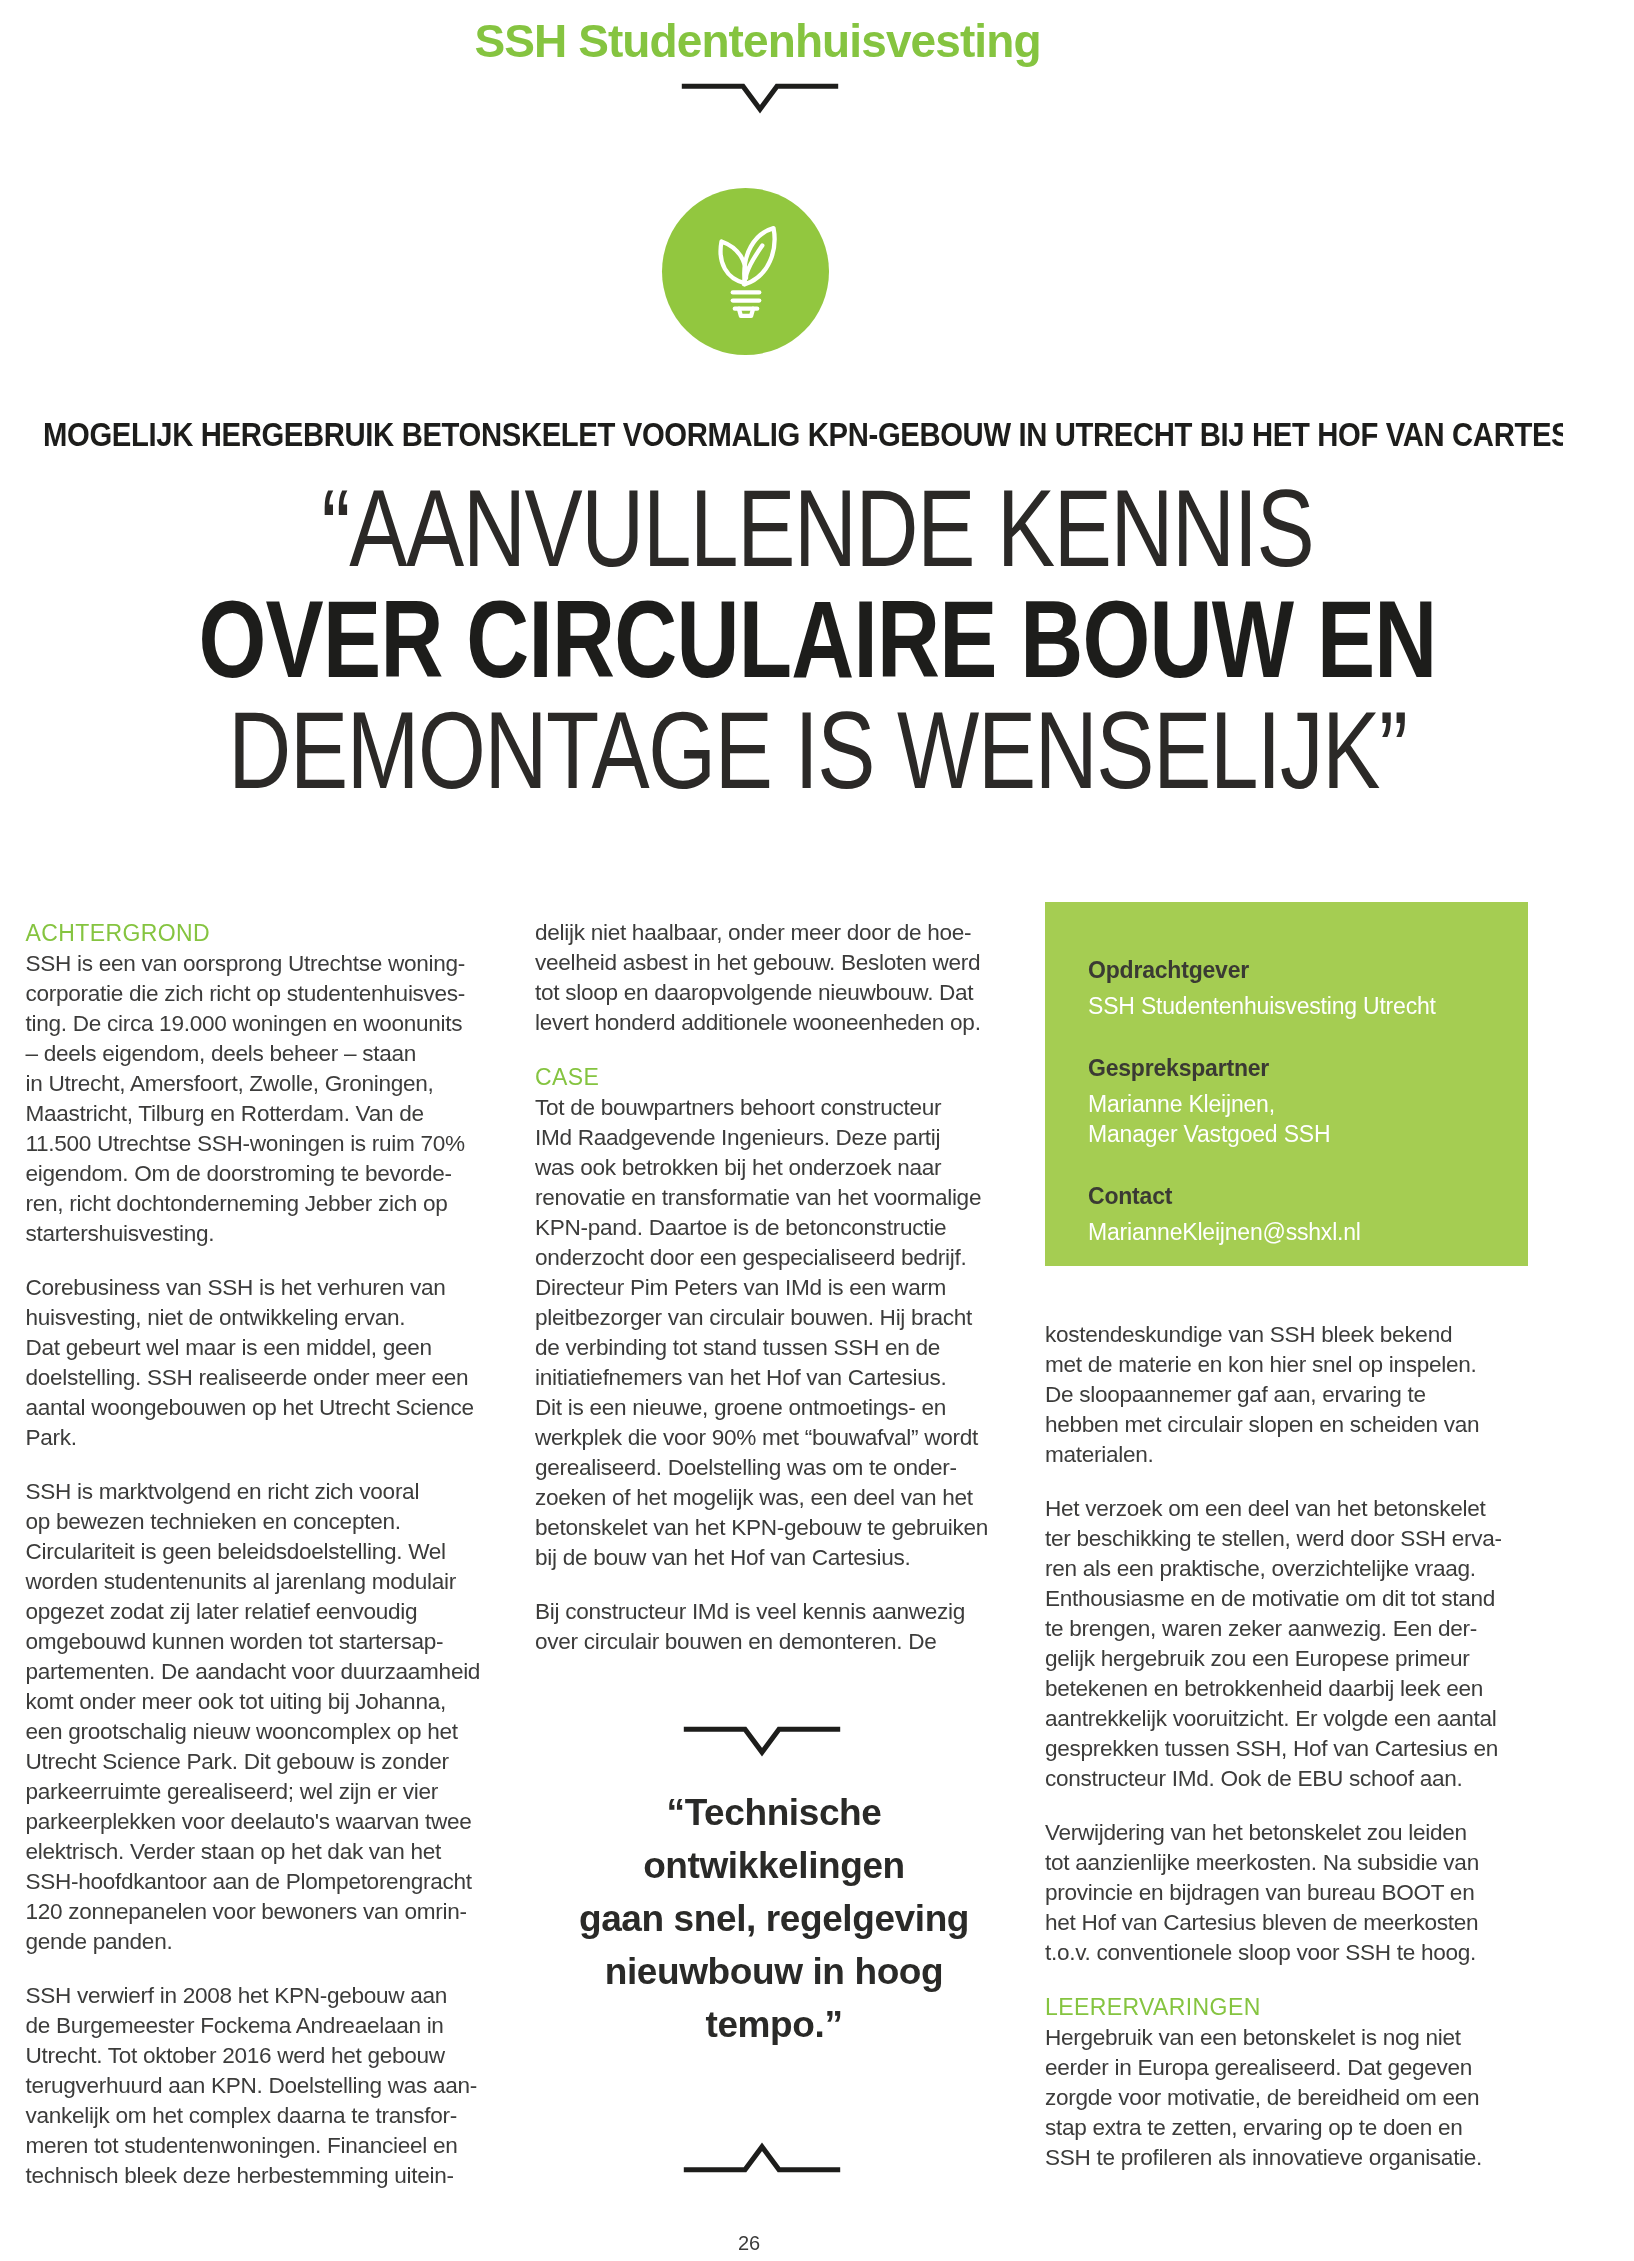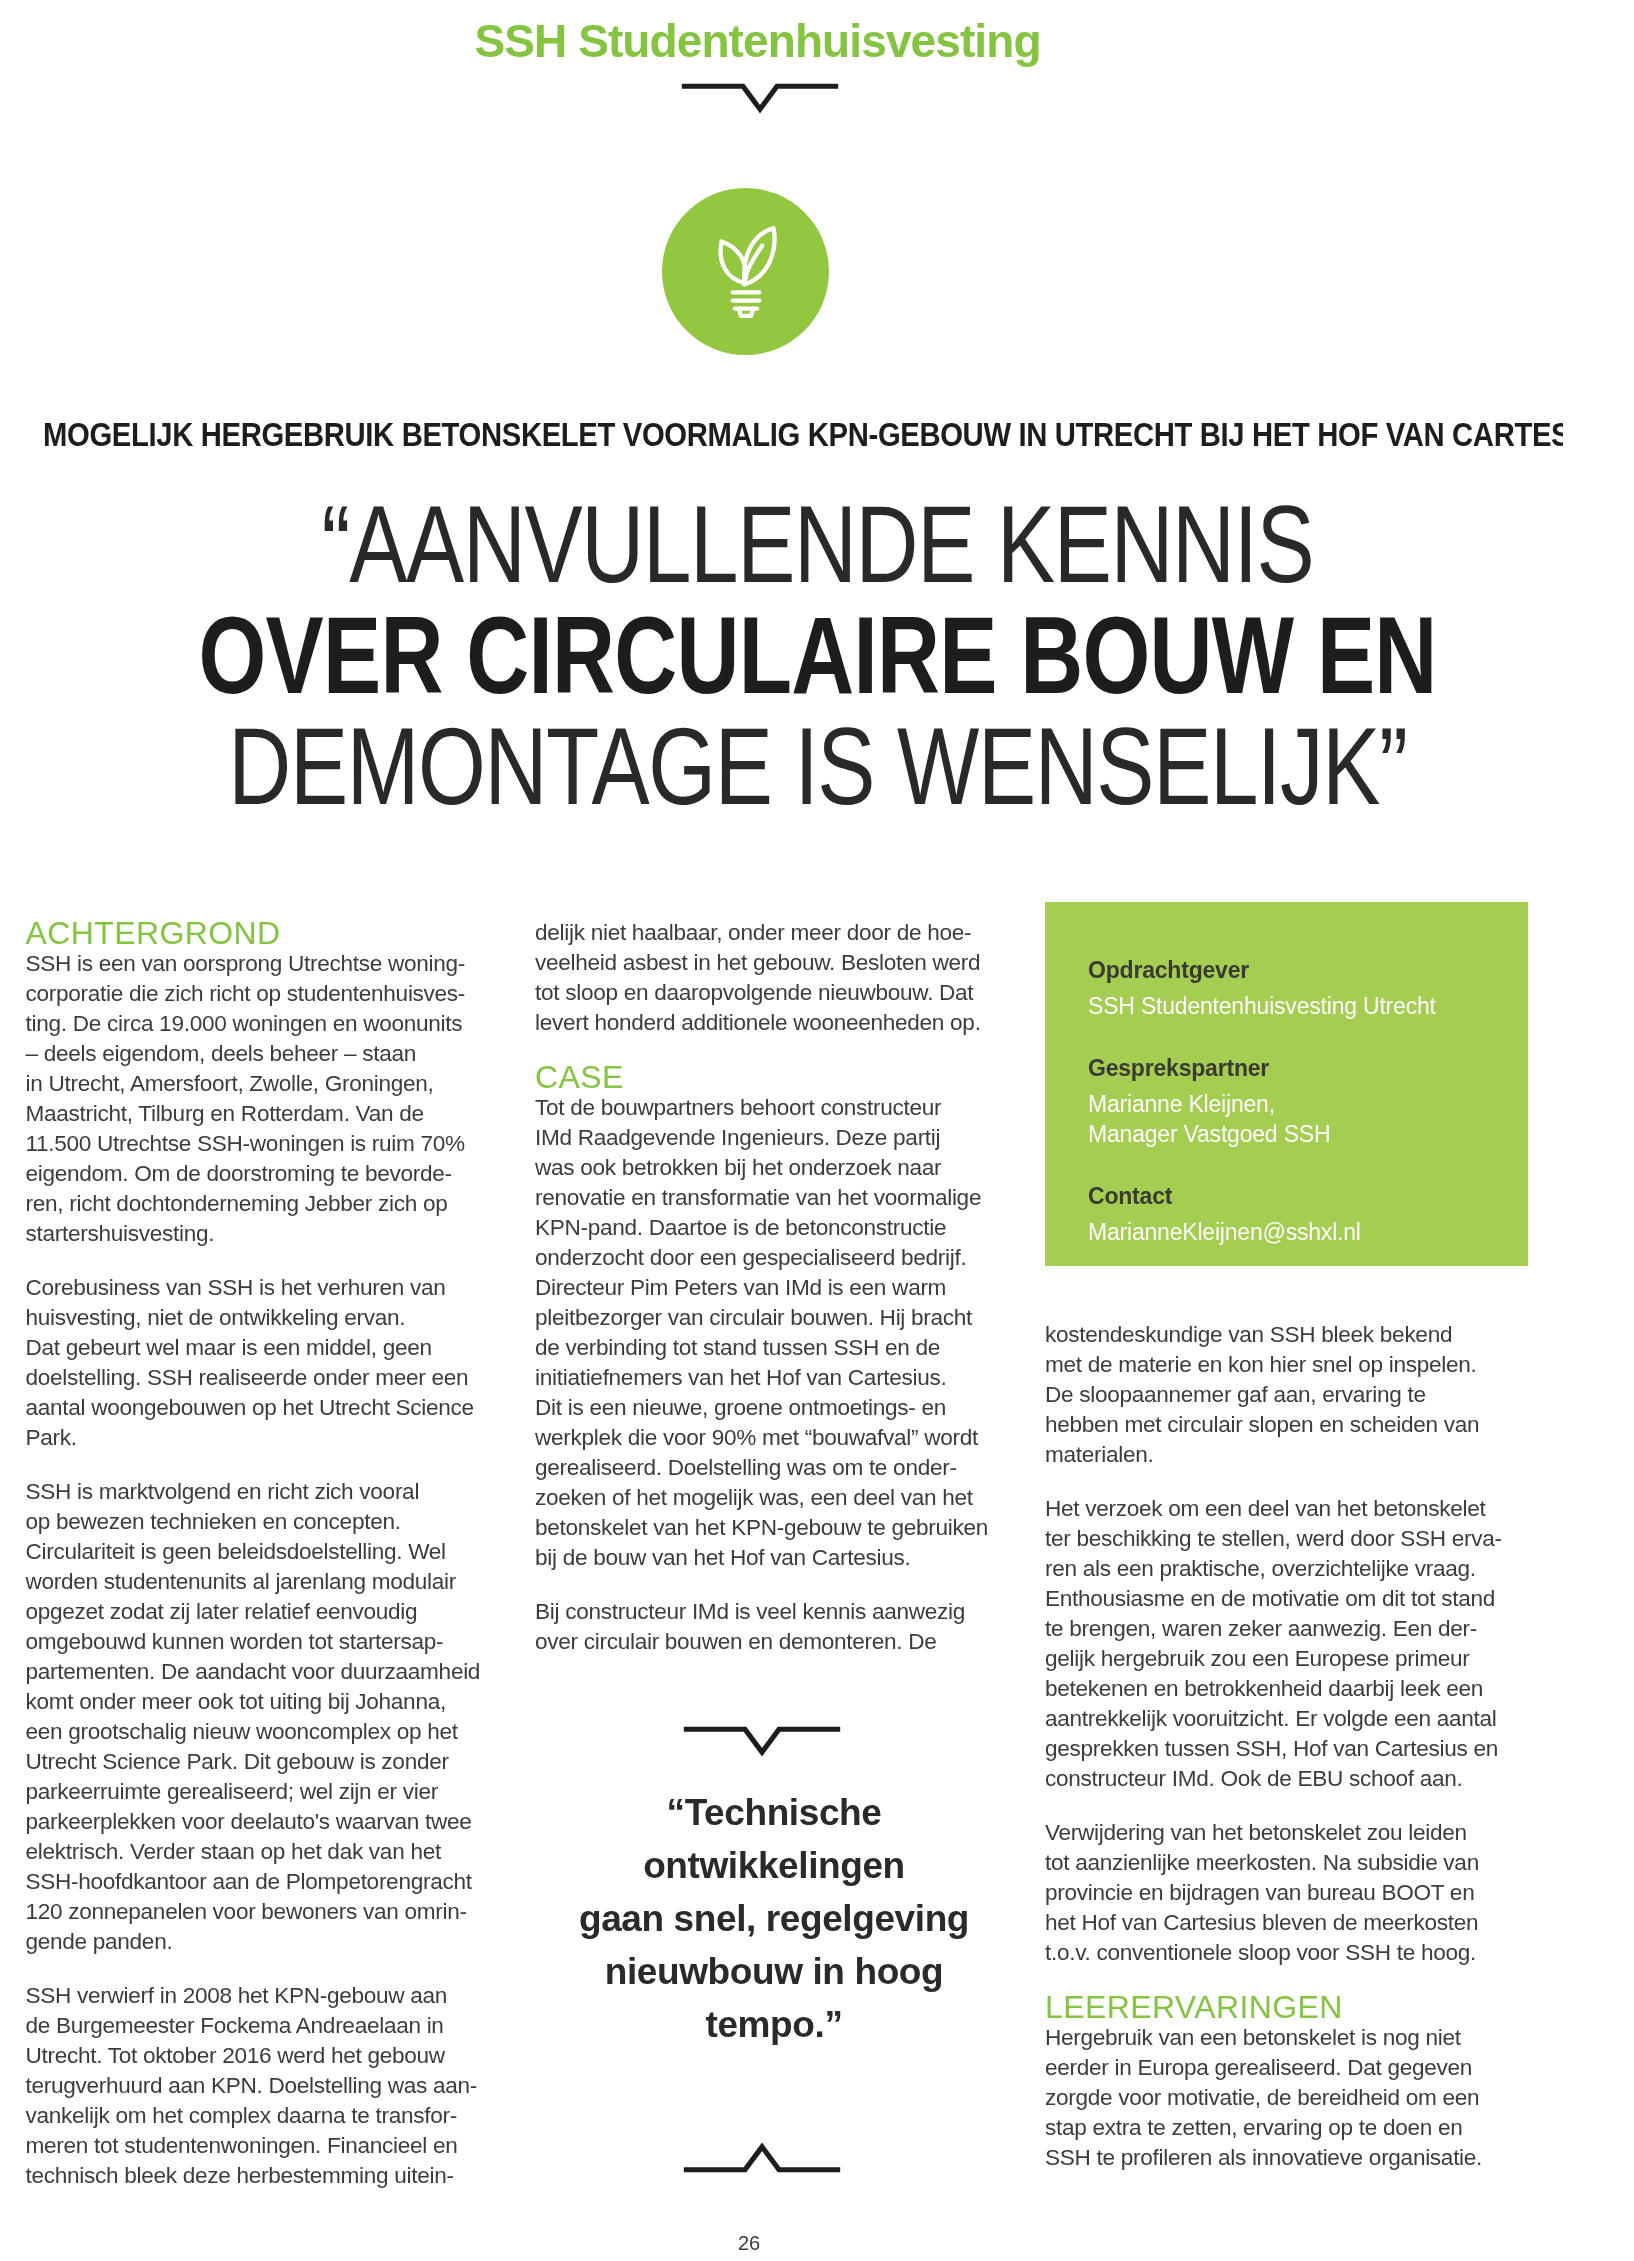--- a/index.html
+++ b/index.html
@@ -38,41 +38,41 @@
   
   .kicker{
     position:absolute;left:43px;top:415px;
     font-size:34px;font-weight:700;color:var(--ink);
     white-space:nowrap;
     transform:scaleX(0.86);transform-origin:left center;
     letter-spacing:-0.4px;
   }
   .headline{
     position:absolute;left:34px;top:473px;width:1567px;
-    text-align:center;color:#2b2927;margin-top:16px;
+    text-align:center;color:#2b2927;
   }
   .hl{
     font-size:109px;line-height:111px;white-space:nowrap;
     transform:scaleX(0.80);transform-origin:50% 50%;
     letter-spacing:-1.7px;
   }
   .hl.thin{font-weight:400;}
   .hl.bold{font-weight:700;color:var(--ink);letter-spacing:-0.9px;}
   
   .col{
     position:absolute;
     font-size:22.6px;line-height:30px;letter-spacing:-0.3px;
     color:var(--body-ink);
   }
   .col-left{left:25.5px;top:918px;width:470px;}
   .col-mid{left:535px;top:918px;width:478px;}
   .col-right{left:1045px;top:1320px;width:483px;}
   .sect{
     color:var(--green-primary);
-    font-size:32px;line-height:31px;font-weight:400;
+    font-size:23px;line-height:31px;font-weight:400;
     letter-spacing:0.4px;
   }
   .para{white-space:pre;margin:0 0 24px 0;}
   .para:last-child{margin-bottom:0;}
   
   .infobox{
     position:absolute;left:1045px;top:902px;width:483px;height:364px;
     background:var(--green-light);
     padding:53px 34px 12px 43px;
     font-size:23px;line-height:30px;letter-spacing:-0.2px;

